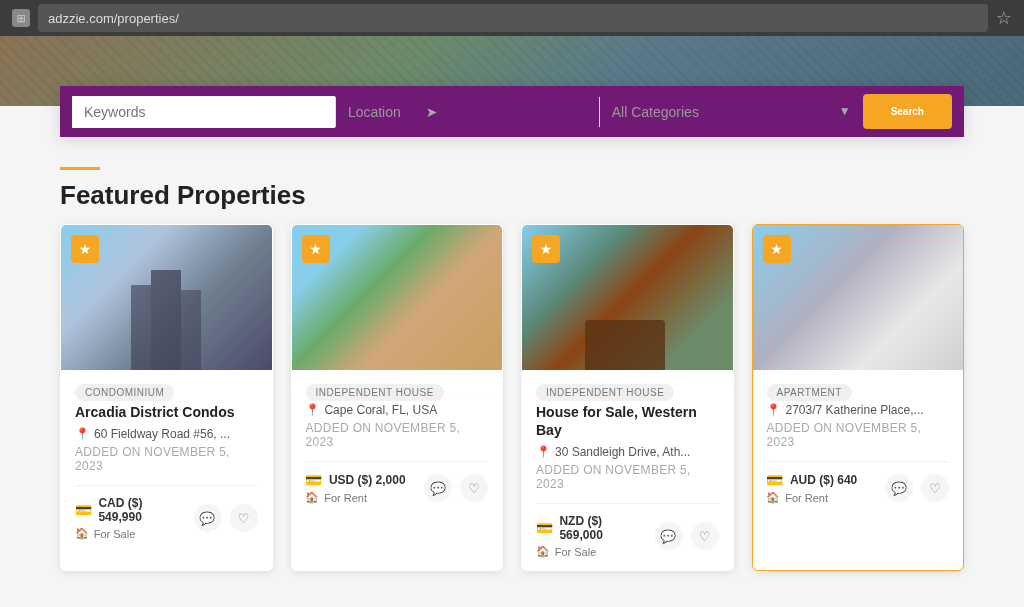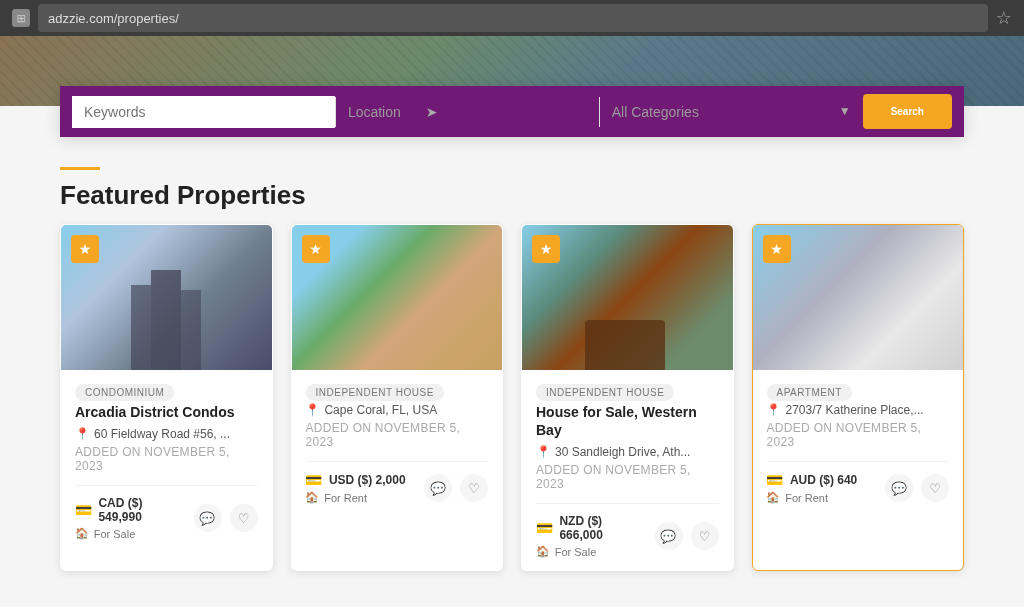--- a/index.html
+++ b/index.html
@@ -384,21 +384,21 @@
         <div class="property-name">House for Sale, Western Bay</div>
         <div class="property-address">
           <span class="pin-icon">📍</span>
           <span>30 Sandleigh Drive, Ath...</span>
         </div>
         <div class="added-date">ADDED ON NOVEMBER 5, 2023</div>
         <div class="card-footer">
           <div class="price-block">
             <div class="price-row">
               <span class="price-icon">💳</span>
-              <span class="price-text">NZD ($) 666,000</span>
+              <span class="price-text">NZD ($) 569,000</span>
             </div>
             <div class="sale-type">
               <span class="home-icon">🏠</span>
               <span>For Sale</span>
             </div>
           </div>
           <div class="action-icons">
             <div class="action-icon">💬</div>
             <div class="action-icon">♡</div>
           </div>

